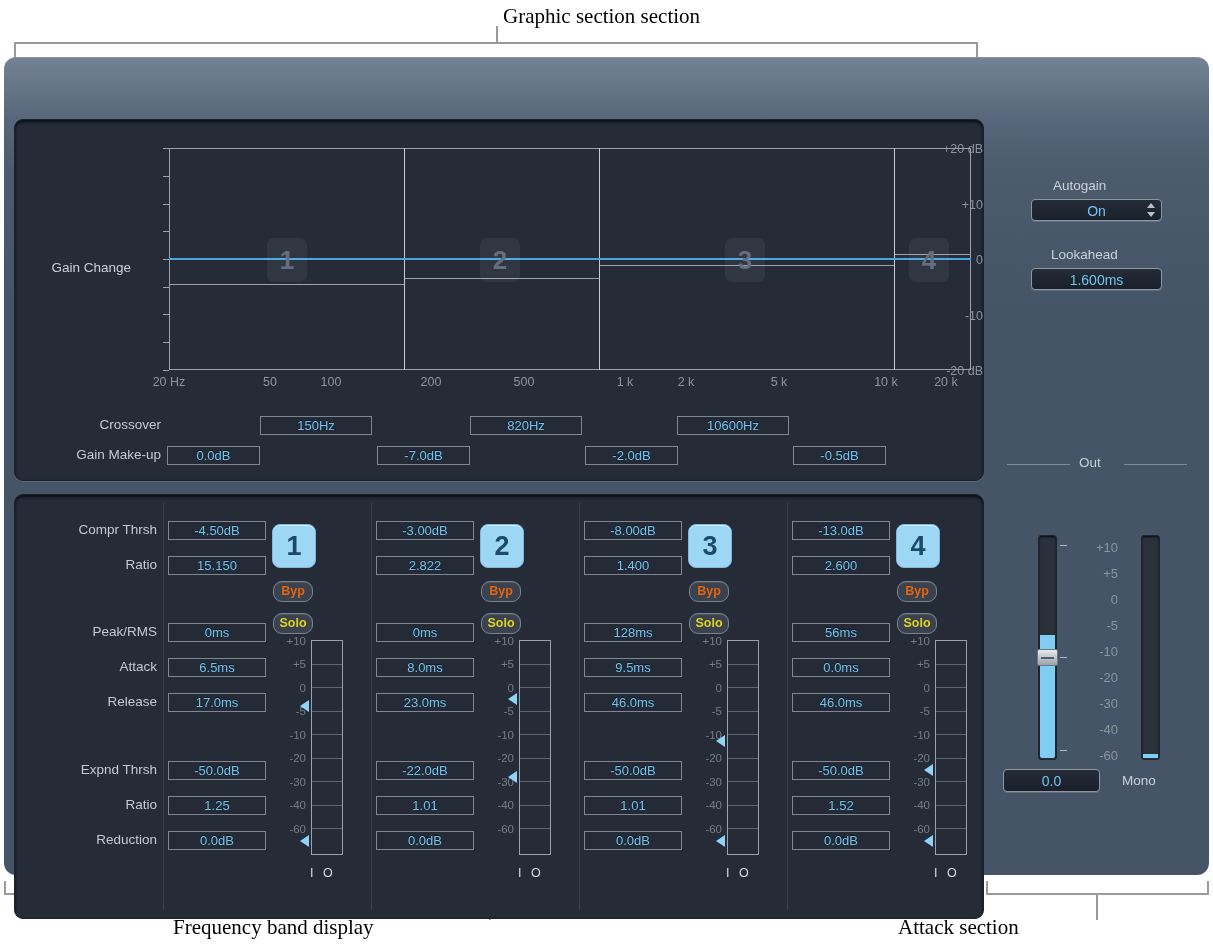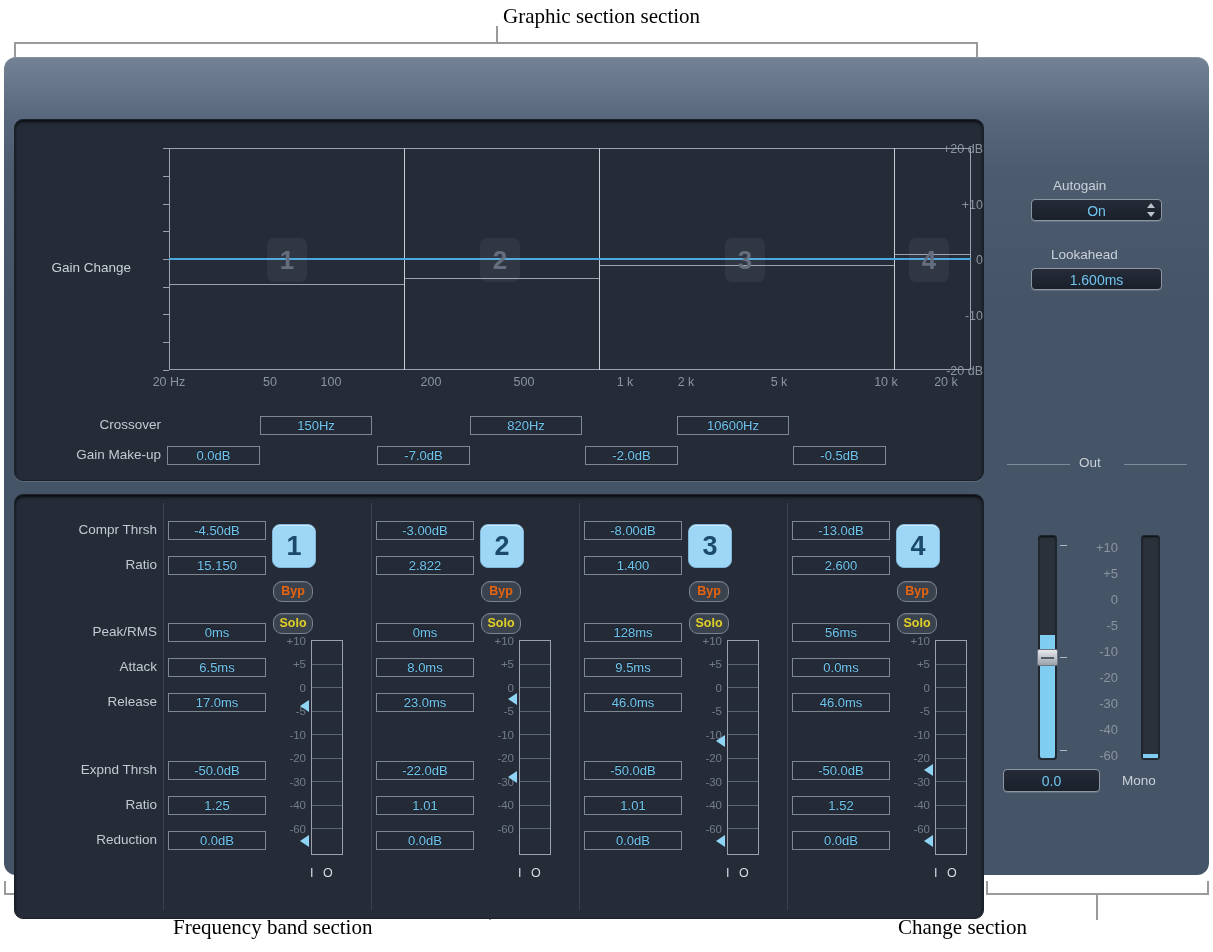--- a/index.html
+++ b/index.html
@@ -94,25 +94,25 @@
 </style>
 </head>
 <body>
 
 <div class="caption" style="left:503px;top:4px;">Graphic section section</div>
 <div class="brk" style="left:14px;top:42px;width:964px;height:16px;"></div>
 <div class="tick" style="left:496px;top:26px;height:18px;"></div>
 
 <div class="brk-dn" style="left:4px;top:881px;width:974px;height:14px;"></div>
 <div class="tick" style="left:489px;top:895px;height:25px;"></div>
-<div class="caption" style="left:173px;top:915px;">Frequency band section</div>
+<div class="caption" style="left:173px;top:915px;">Frequency band display</div>
 
 <div class="brk-dn" style="left:986px;top:881px;width:223px;height:14px;"></div>
 <div class="tick" style="left:1096px;top:895px;height:25px;"></div>
-<div class="caption" style="left:898px;top:915px;">Change section</div>
+<div class="caption" style="left:898px;top:915px;">Attack section</div>
 
 <div class="chassis">
 
   <div class="panel" id="graph-panel">
 
     <div class="gc-label" style="left:10px;top:140px;width:106px;">Gain Change</div>
 
     <div class="ylab" style="top:22px;width:148px;">+20 dB</div>
     <div class="ylab" style="top:78px;width:148px;">+10</div>
     <div class="ylab" style="top:133px;width:148px;">0</div>

